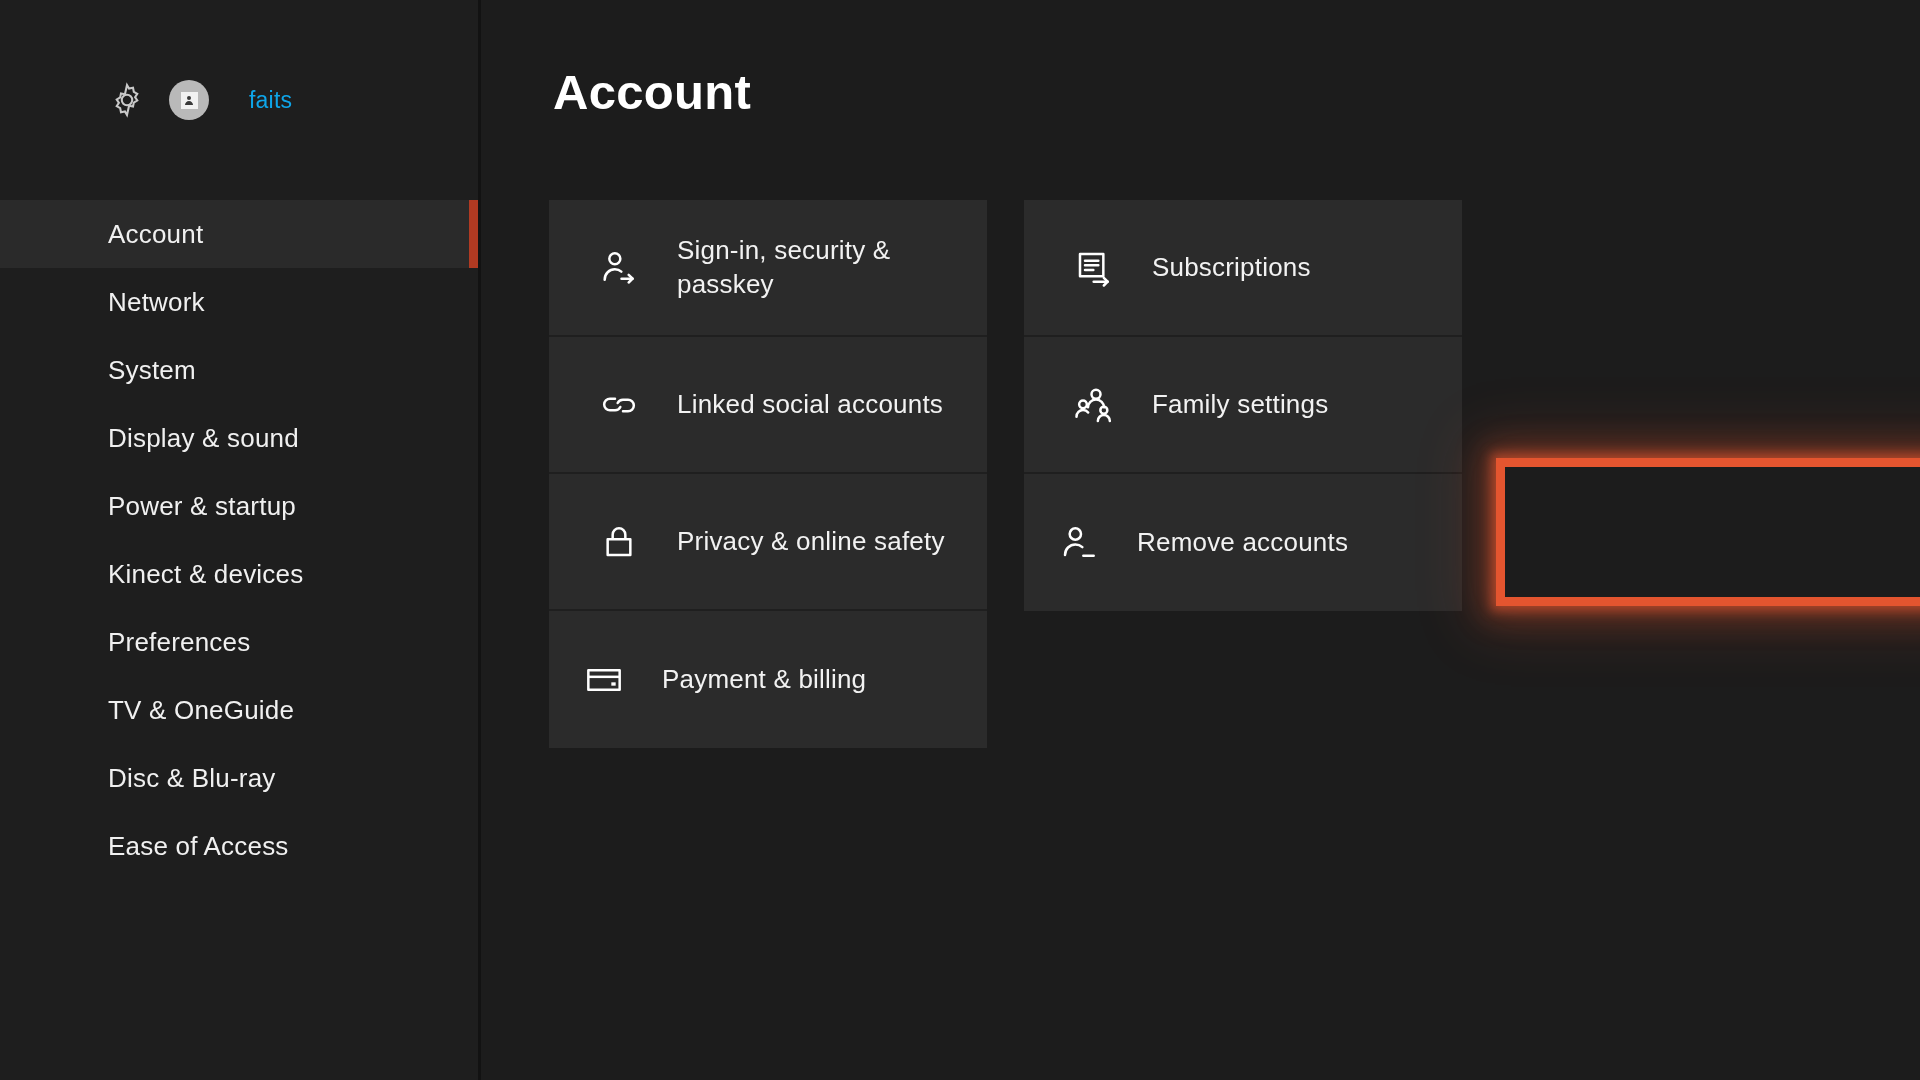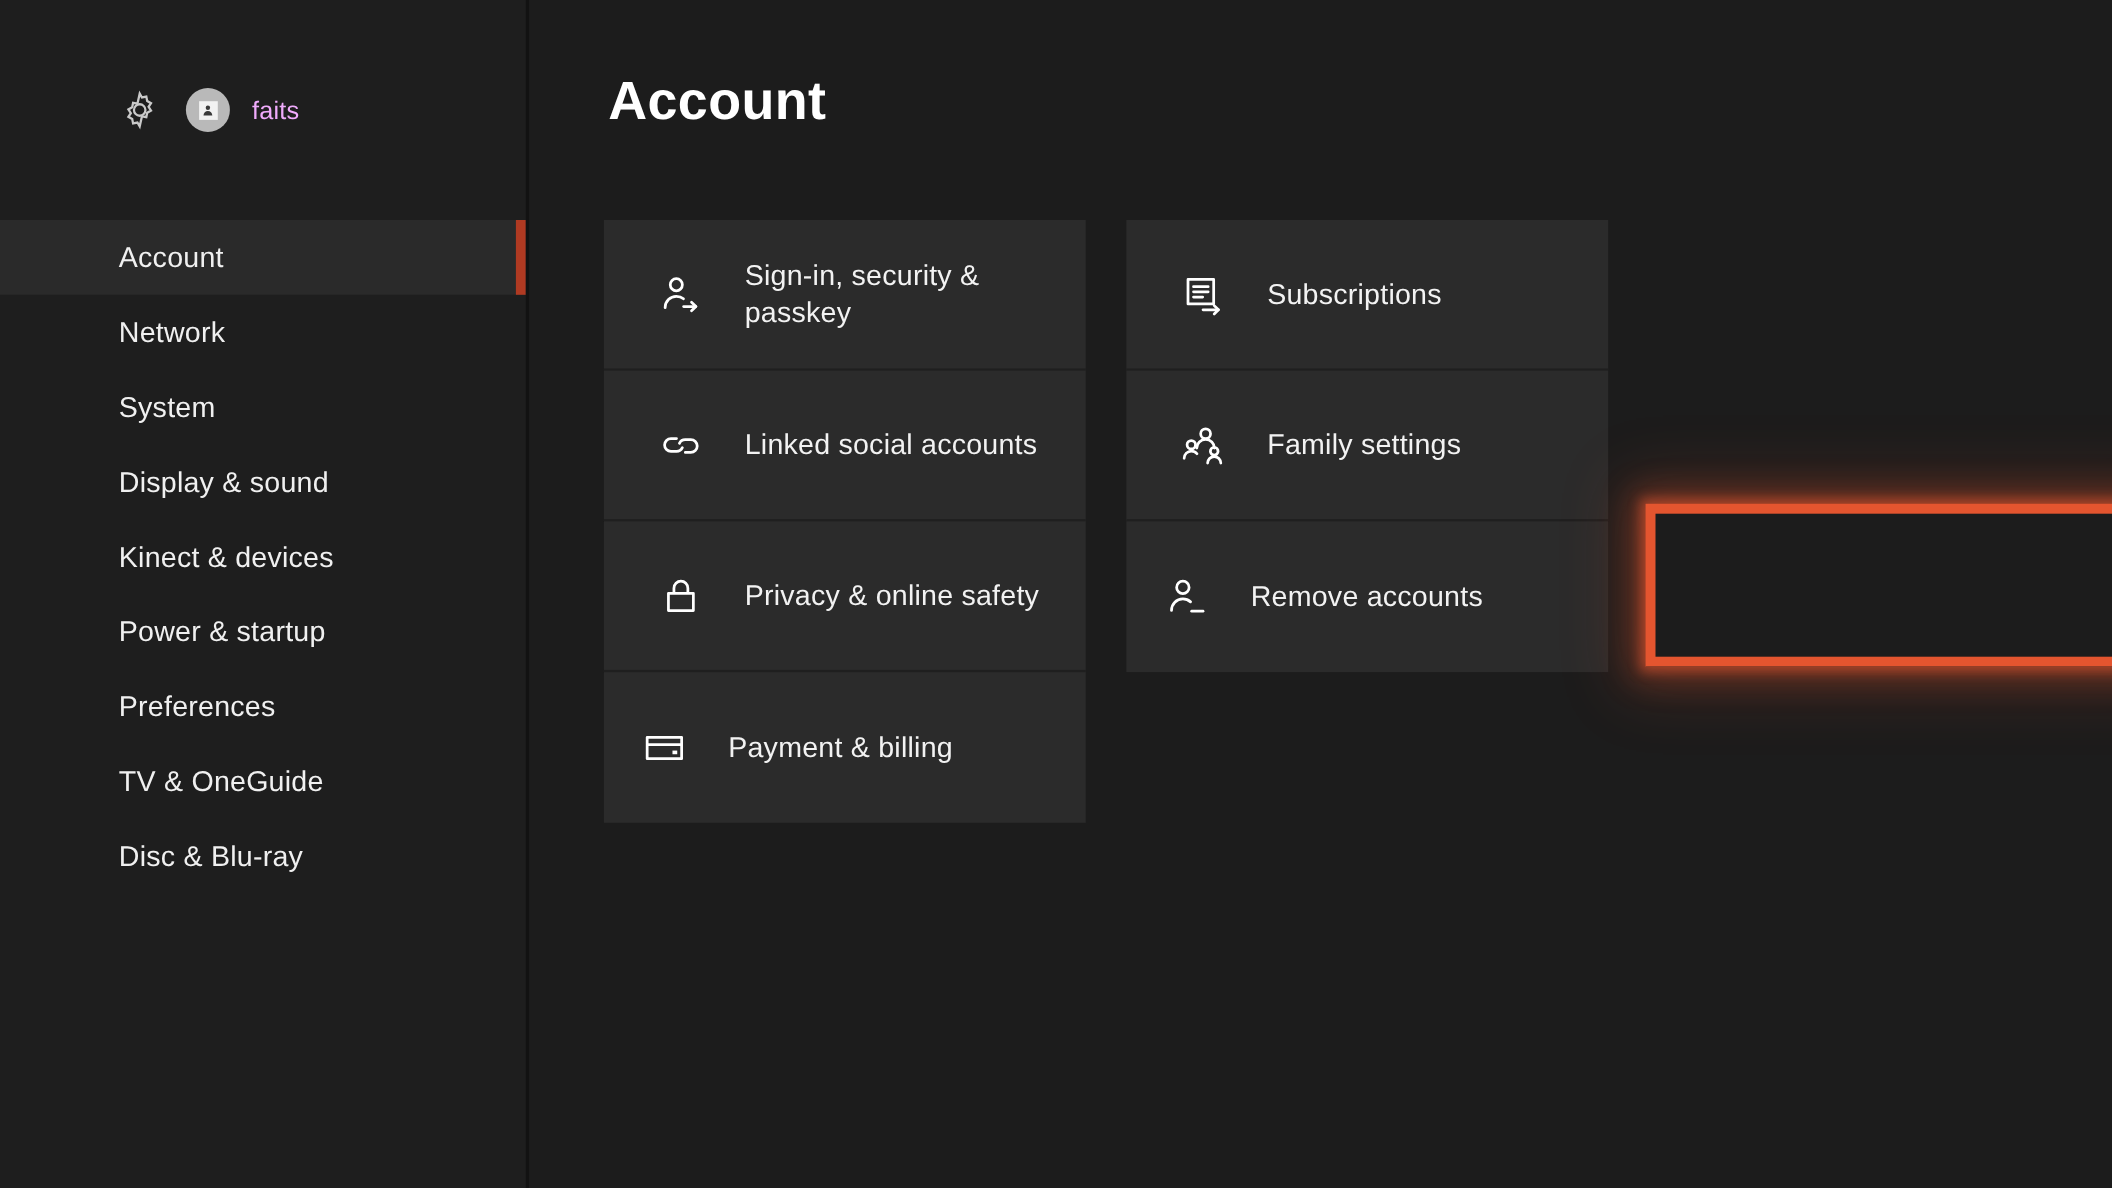--- a/index.html
+++ b/index.html
@@ -68,23 +68,23 @@
     width: 17px;
     height: 17px;
     background: #f2f2f2;
     display: flex;
     align-items: center;
     justify-content: center;
   }
   .avatar-inner svg { width: 12px; height: 12px; display: block; }
 
   .profile-name {
-    margin-left: 20px;
+    margin-left: 40px;
     font-size: 23px;
-    color: #f0abfc;
+    color: #0ea5e9;
     letter-spacing: 0.2px;
   }
 
   .nav-list { position: relative; }
 
   .nav-item {
     position: relative;
     height: 68px;
     display: flex;
     align-items: center;
@@ -222,37 +222,41 @@
       </div>
       <div class="nav-item">
         <span>System</span>
 
       </div>
       <div class="nav-item">
         <span>Display &amp; sound</span>
 
       </div>
       <div class="nav-item">
+        <span>Power &amp; startup</span>
+
+      </div>
+      <div class="nav-item">
         <span>Kinect &amp; devices</span>
 
       </div>
       <div class="nav-item">
-        <span>Power &amp; startup</span>
-
-      </div>
-      <div class="nav-item">
         <span>Preferences</span>
 
       </div>
       <div class="nav-item">
         <span>TV &amp; OneGuide</span>
 
       </div>
       <div class="nav-item">
         <span>Disc &amp; Blu-ray</span>
+
+      </div>
+      <div class="nav-item">
+        <span>Ease of Access</span>
 
       </div>
     </div>
 
     <div class="sidebar-divider"></div>
   </div>
 
   <div class="main">
 
     <div class="page-title">Account</div>

